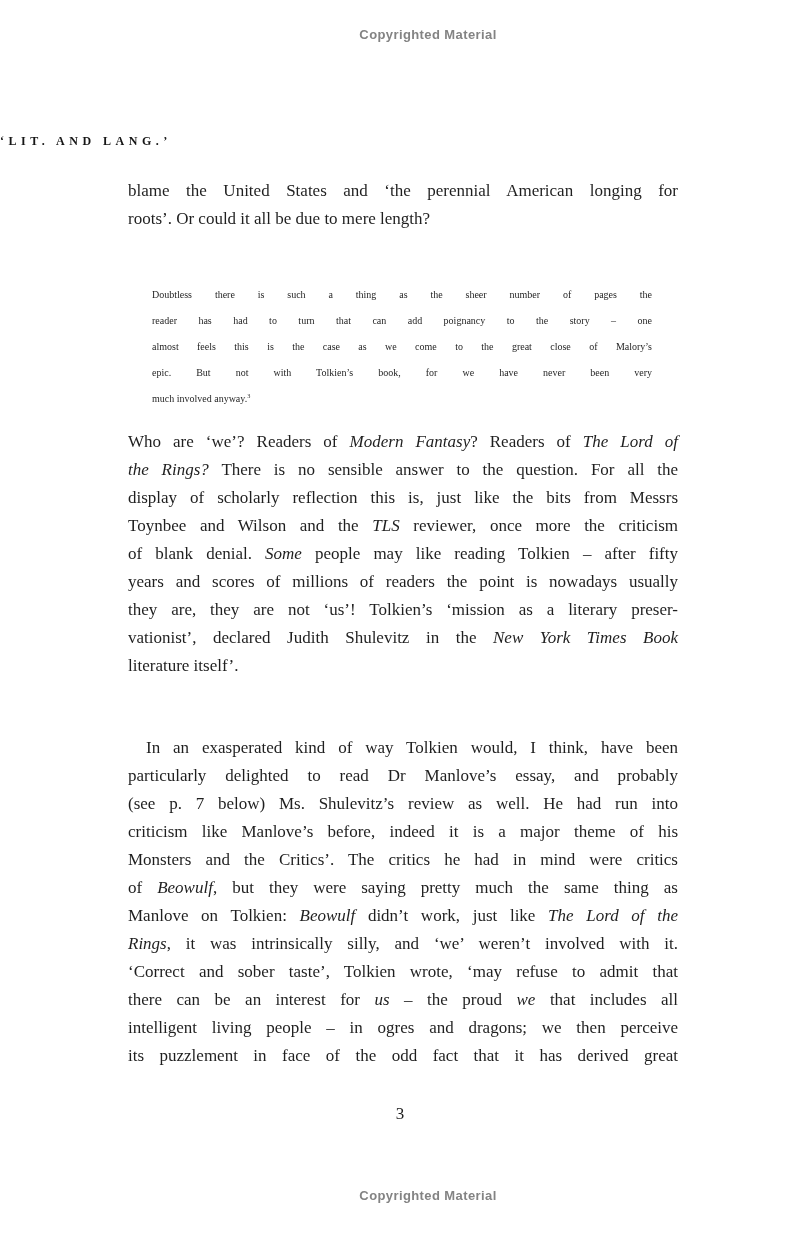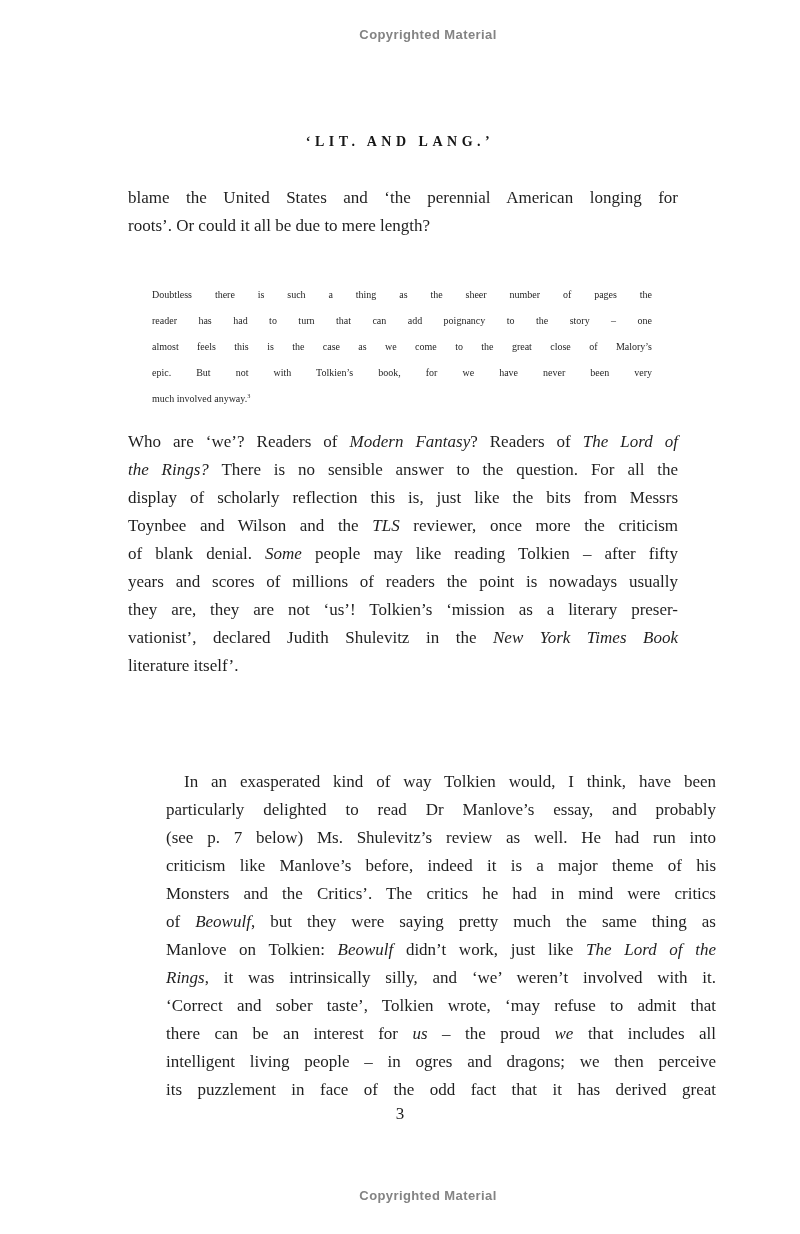--- a/index.html
+++ b/index.html
@@ -28,36 +28,35 @@
     color: #838383;
     padding-left: 28px;
   }
   .copyright.top { top: 27px; }
   .copyright.bottom { top: 1188px; }
   .running-head {
     position: absolute;
     top: 134px;
     left: 0;
     width: 100%;
-    text-align: center;
-    font-size: 14px;
+    font-size: 12px;
     font-weight: bold;
     letter-spacing: 4.5px;
     color: #161616;
   }
   .textblock {
     position: absolute;
     left: 128px;
     width: 550px;
     font-size: 17px;
     line-height: 28px;
   }
-  .para1 { top: 184px; }
+  .para1 { top: 177px; }
   .para2 { top: 428px; }
-  .para3 { top: 768px; margin-left: 38px; }
+  .para3 { top: 734px; }
   .quote {
     position: absolute;
     left: 152px;
     width: 500px;
     top: 282px;
     font-size: 10px;
     line-height: 26px;
   }
   .tline {
     text-align: justify;

